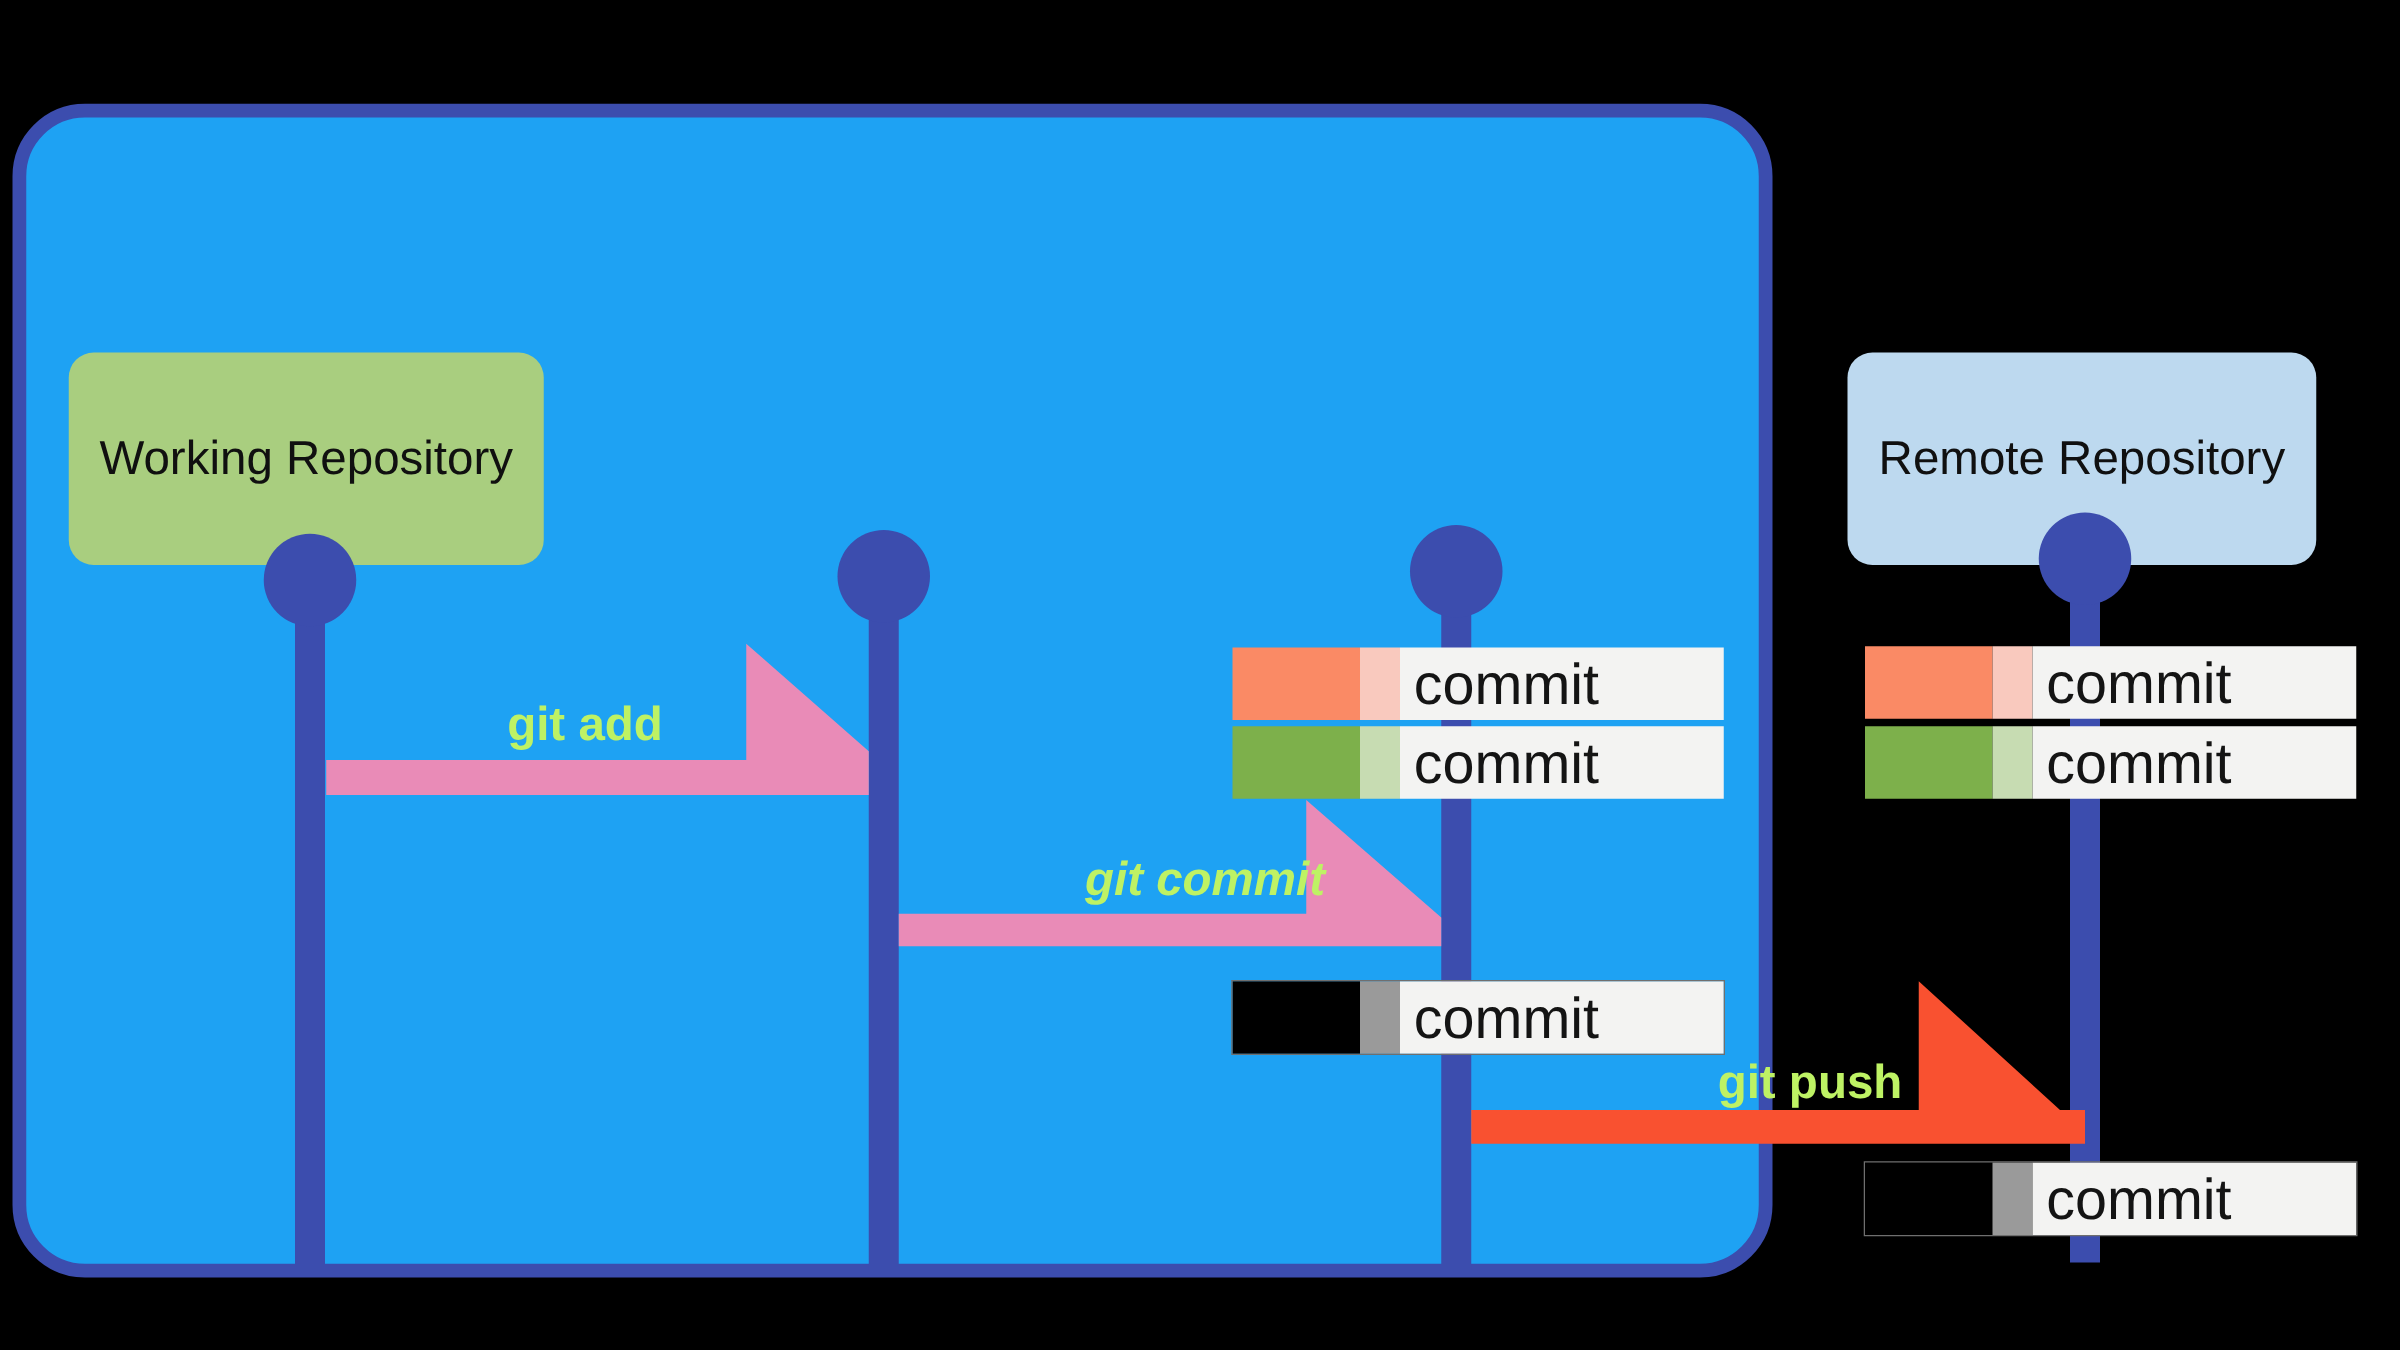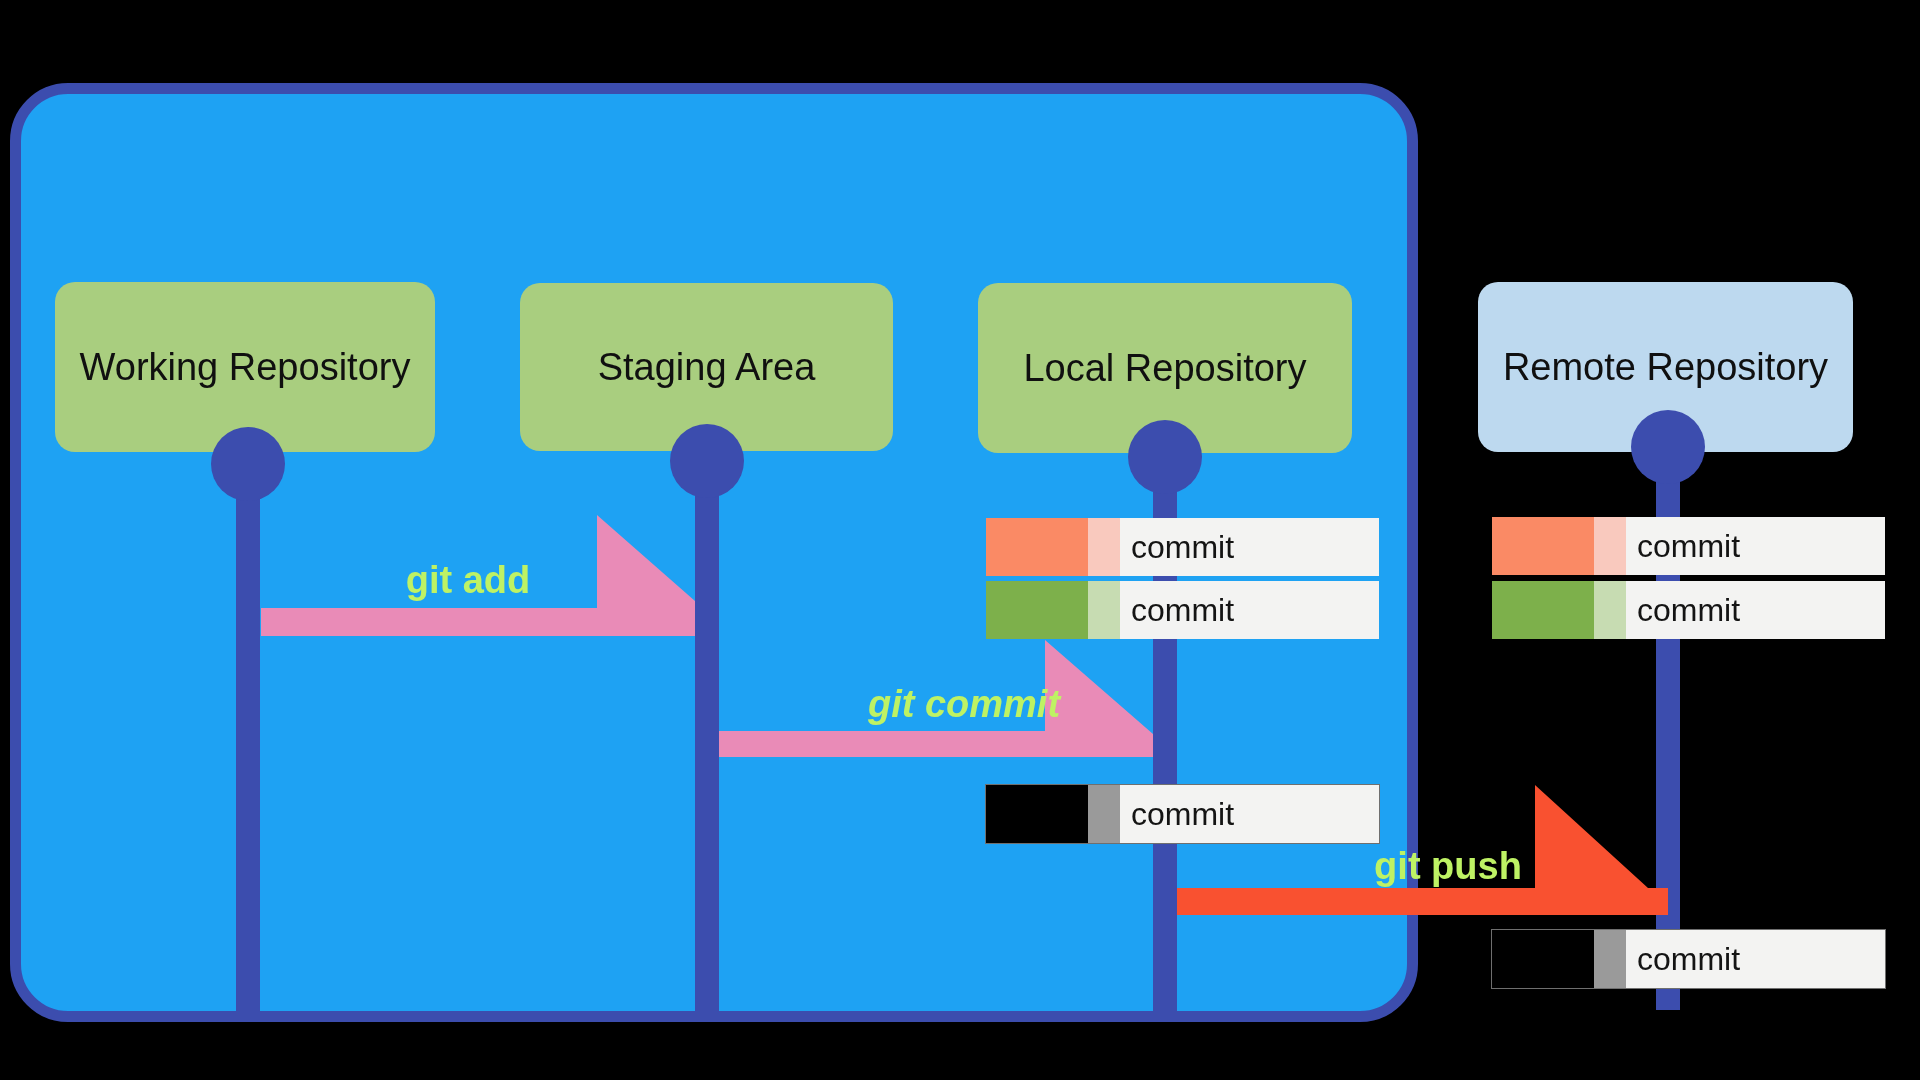--- a/index.html
+++ b/index.html
@@ -81,21 +81,21 @@
   .seg-main { width: 102px; height: 100%; }
   .seg-fade { width: 32px;  height: 100%; }
   .seg-label {
     flex: 1;
     height: 100%;
     background: #f3f3f2;
     display: flex;
     align-items: center;
     padding-left: 11px;
     box-sizing: border-box;
-    font-size: 32px;
+    font-size: 46px;
     color: #141414;
   }
   .row-orange .seg-main { background: #fa8a65; }
   .row-orange .seg-fade { background: #f9c9be; }
   .row-green  .seg-main { background: #7db04b; }
   .row-green  .seg-fade { background: #c7dcb2; }
   .row-black  .seg-main { background: #000000; }
   .row-black  .seg-fade { background: #9a9a9a; }
   .row-black  { outline: 1px solid #6f6f6f; }
 
@@ -108,26 +108,20 @@
 </style>
 </head>
 <body>
 
 <div class="stage">
 
   <div class="env-box"></div>
 
   <div class="node node-wd">
     <span>Working Repository</span>
-  </div>
-  <div class="node node-sa">
-    <span>Staging Area</span>
-  </div>
-  <div class="node node-lr">
-    <span>Local Repository</span>
   </div>
   <div class="node remote node-rr">
     <span>Remote Repository</span>
   </div>
 
   <svg class="gfx" viewBox="0 0 1920 1080">
 
     <rect x="236" y="462" width="24" height="554" fill="#3c4dae"></rect>
     <rect x="695" y="461" width="24" height="555" fill="#3c4dae"></rect>
     <rect x="1153" y="457" width="24" height="559" fill="#3c4dae"></rect>

